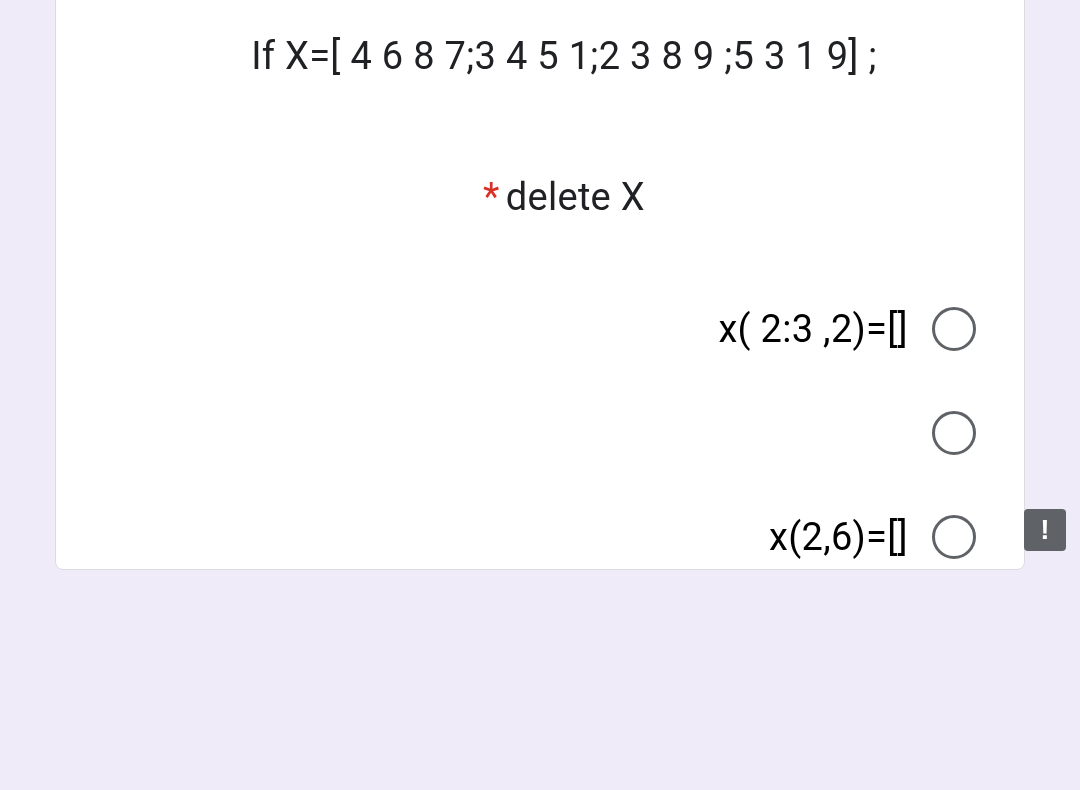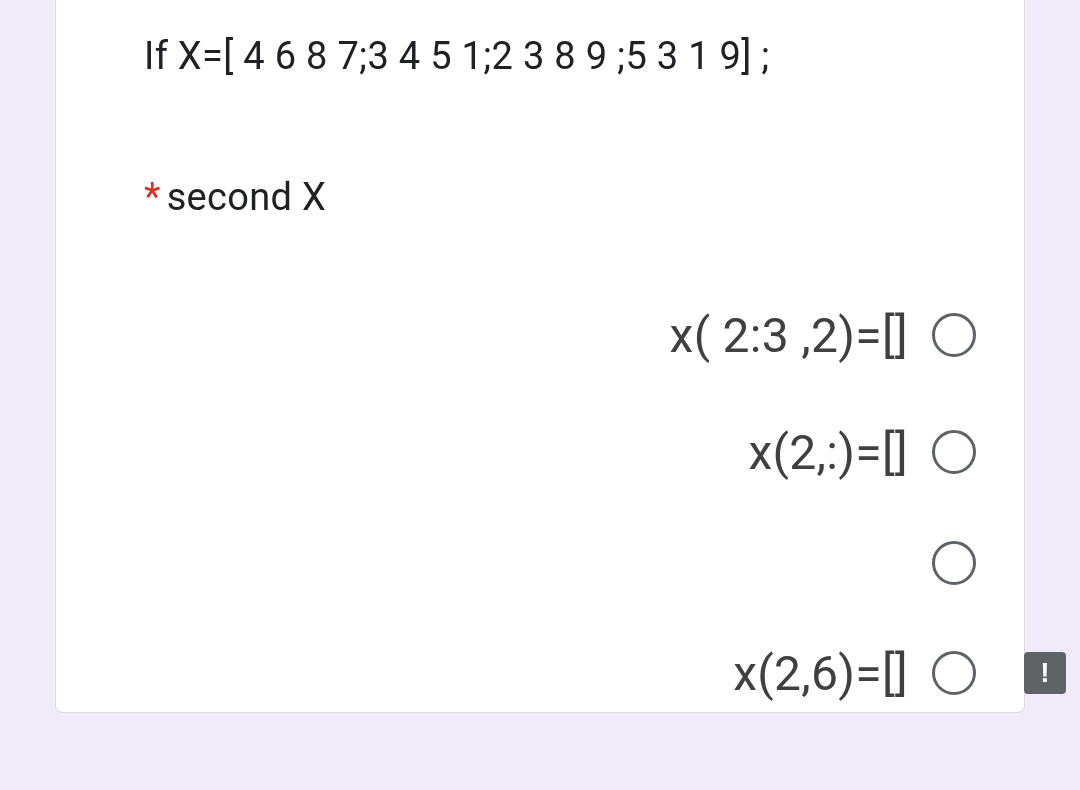--- a/index.html
+++ b/index.html
@@ -22,21 +22,21 @@
       border-radius: 8px;
       width: 970px;
       padding: 30px 40px 10px 40px;
       margin-top: -10px;
       position: relative;
     }
     .question-text {
       font-size: 38px;
       color: #202124;
       line-height: 1.85;
-      text-align: left;
+      text-align: center;
       letter-spacing: 0.3px;
       max-width: 840px;
       margin-left: auto;
       margin-right: 0;
     }
     .required-asterisk {
       color: #d93025;
       font-size: 38px;
       margin-right: 6px;
     }
@@ -47,22 +47,22 @@
       gap: 60px;
       padding-right: 8px;
     }
     .option-row {
       display: flex;
       align-items: center;
       justify-content: flex-end;
       gap: 24px;
     }
     .option-label {
-      font-size: 48px;
-      color: #404040;
+      font-size: 38px;
+      color: #000000;
       letter-spacing: 0.3px;
     }
     .radio-circle {
       width: 44px;
       height: 44px;
       border: 3px solid #5f6368;
       border-radius: 50%;
       flex-shrink: 0;
       cursor: pointer;
     }
@@ -83,30 +83,26 @@
       font-family: 'Arial', sans-serif;
     }
   </style>
 </head>
 <body>
 
 <div class="card">
   <div class="question-text">
     <span>If X=[ 4 6 8 7;3 4 5 1;2 3 8 9 ;5 3 1 9] ;</span><br>
     <br>
-    <span class="required-asterisk">*</span><span>second X</span>
+    <span class="required-asterisk">*</span><span>delete X</span>
   </div>
 
   <div class="options-container">
     <div class="option-row">
       <span class="option-label">x( 2:3 ,2)=[]</span>
-      <span class="radio-circle"></span>
-    </div>
-    <div class="option-row">
-      <span class="option-label">x(2,:)=[]</span>
       <span class="radio-circle"></span>
     </div>
     <div class="option-row">
       <span class="radio-circle"></span>
     </div>
     <div class="option-row">
       <span class="option-label">x(2,6)=[]</span>
       <span class="radio-circle"></span>
     </div>
   </div>

